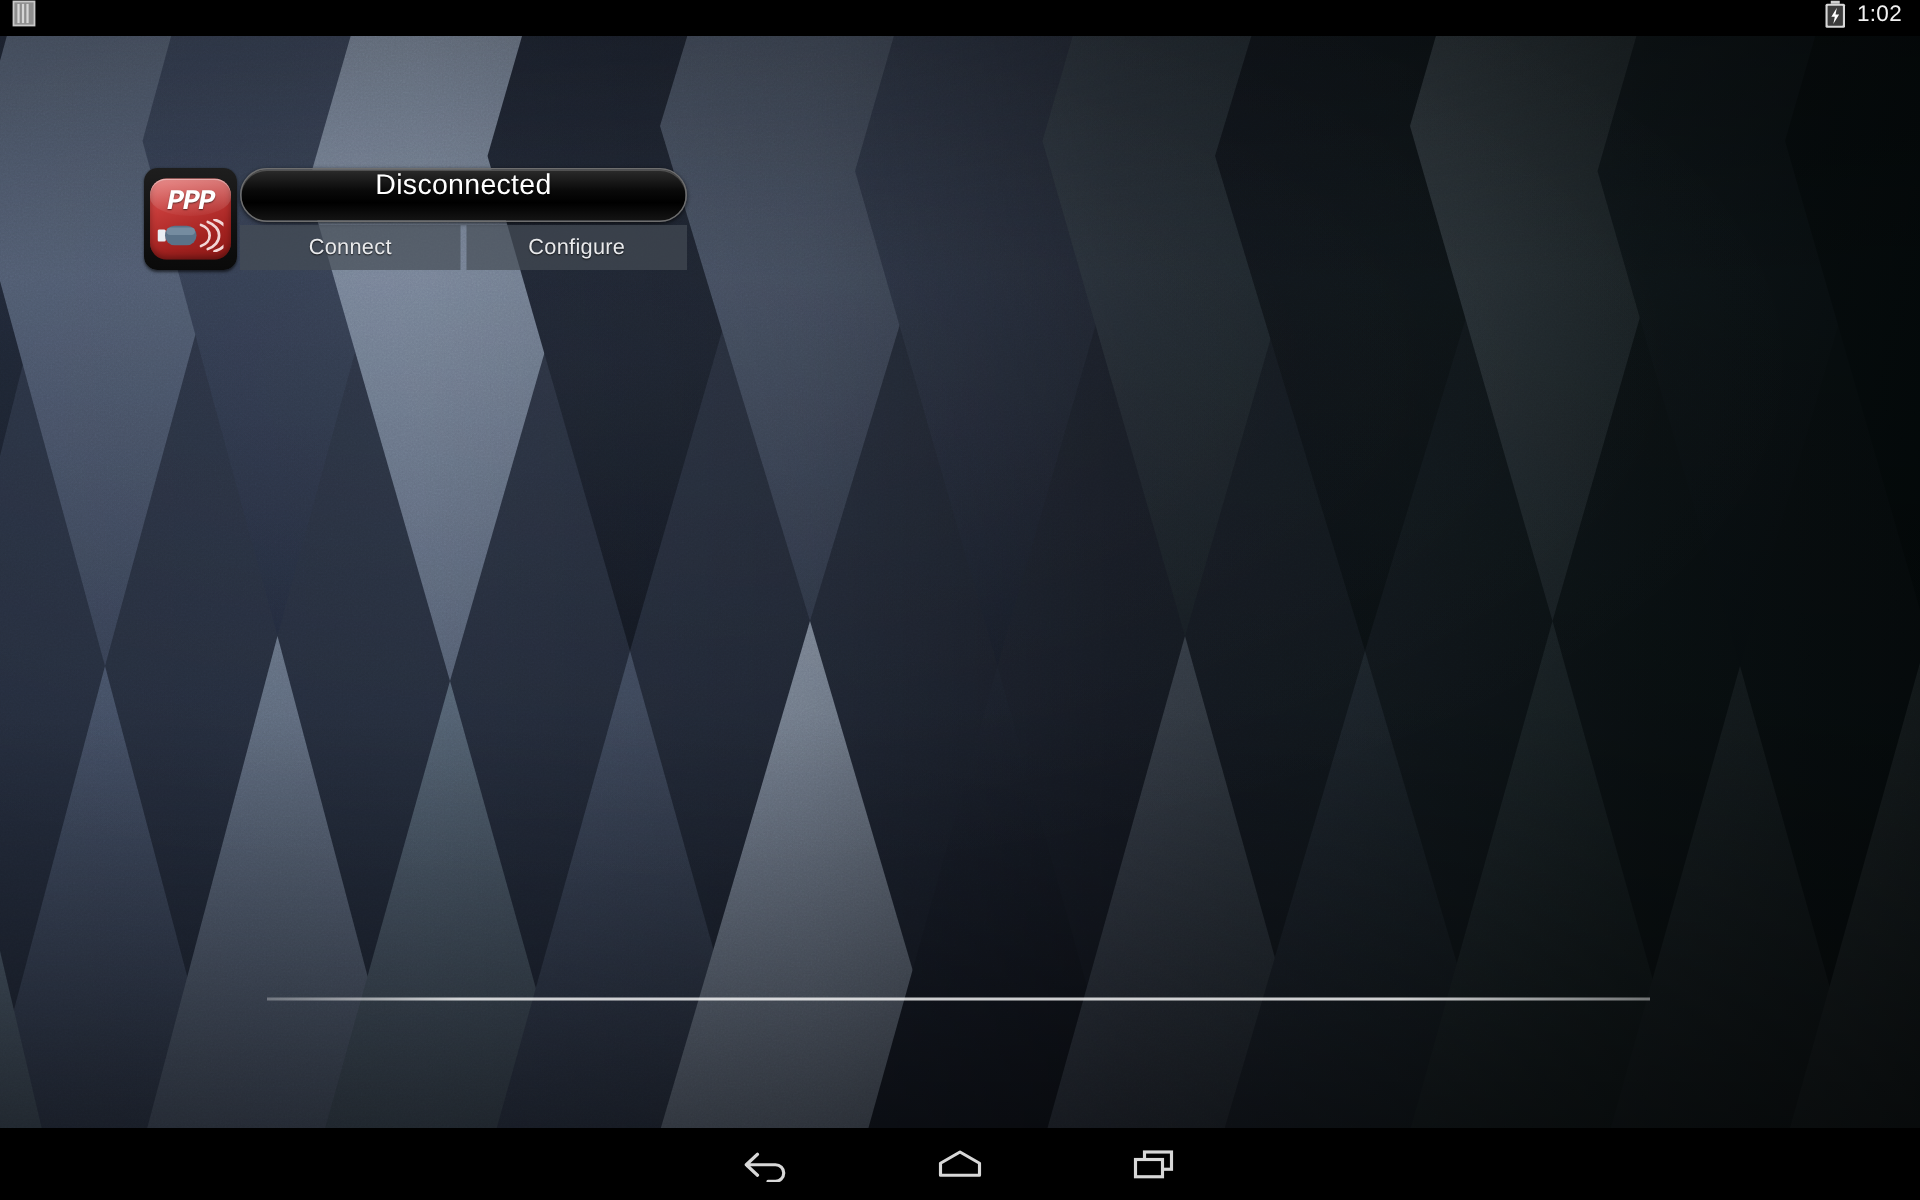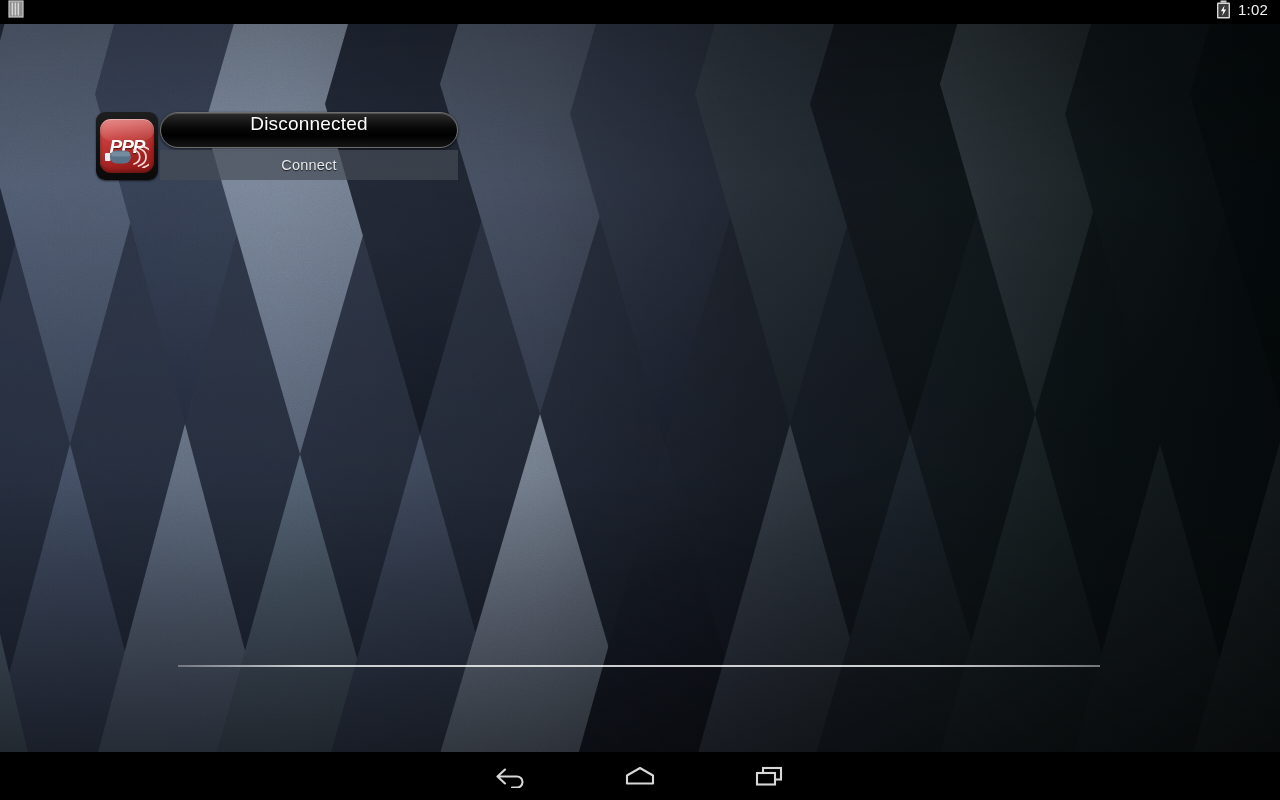--- a/index.html
+++ b/index.html
@@ -63,23 +63,23 @@
     width:54px; height:54px; border-radius:11px; position:relative; overflow:hidden;
     background:linear-gradient(160deg,#e05b59 0%,#c43a38 34%,#a32220 70%,#8d1917 100%);
     box-shadow:inset 0 1px 0 rgba(255,255,255,0.35), inset 0 -2px 4px rgba(0,0,0,0.35);
   }
   .ppp-icon .gloss{
     position:absolute; left:0; top:0; width:100%; height:46%;
     background:linear-gradient(180deg, rgba(255,255,255,0.30), rgba(255,255,255,0.03));
     border-radius:11px 11px 50% 50%;
   }
   .ppp-icon .ppp-text{
-    position:absolute; left:0; top:17px; width:100%;
+    position:absolute; left:0; top:4px; width:100%;
     text-align:center; color:#fff;
-    font-family:Liberation Sans, sans-serif;
+    font-family:Liberation Mono, monospace;
     font-weight:bold; font-style:italic; font-size:19px; letter-spacing:-1px;
     text-shadow:0 1px 1px rgba(0,0,0,0.55);
   }
   .ppp-icon svg.modem{ position:absolute; left:5px; top:27px; }
 
   .ppp-status{
     position:absolute; left:64px; top:0; width:298px; height:36px;
     border-radius:18px;
     background:linear-gradient(180deg,#2c2c2c 0%,#090909 42%,#000 65%,#141414 100%);
     border:1px solid #6e6e6e;
@@ -240,20 +240,23 @@
     </div>
 
     <div class="ppp-status">
       <span>Disconnected</span>
     </div>
 
     <div class="ppp-buttons">
       <div class="ppp-btn">
         <span>Connect</span>
       </div>
+      <div class="ppp-btn">
+        <span>Configure</span>
+      </div>
     </div>
 
   </div>
 
   <div id="dock-divider"></div>
 
   <div id="dock">
 
     
 

